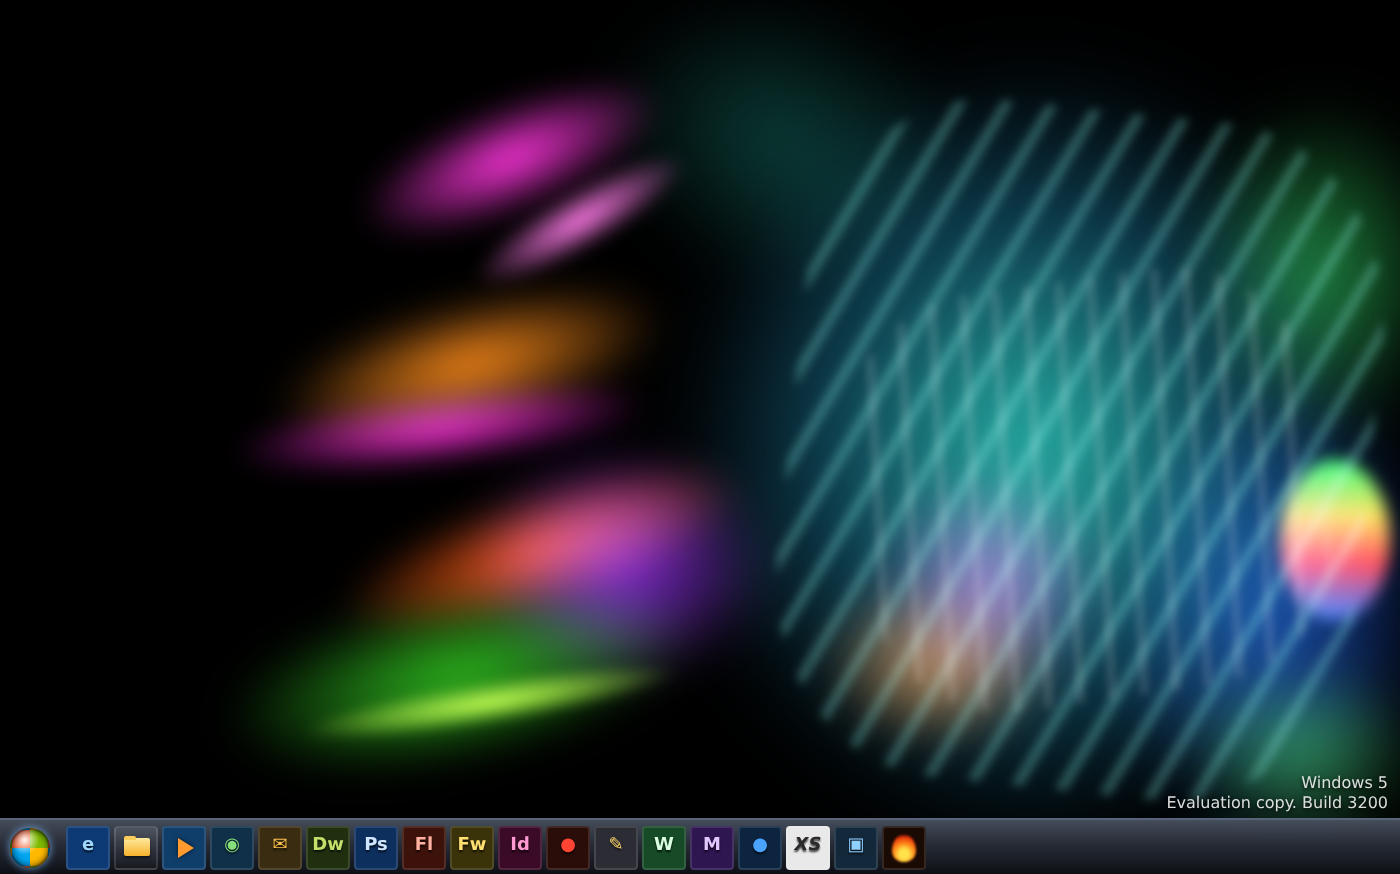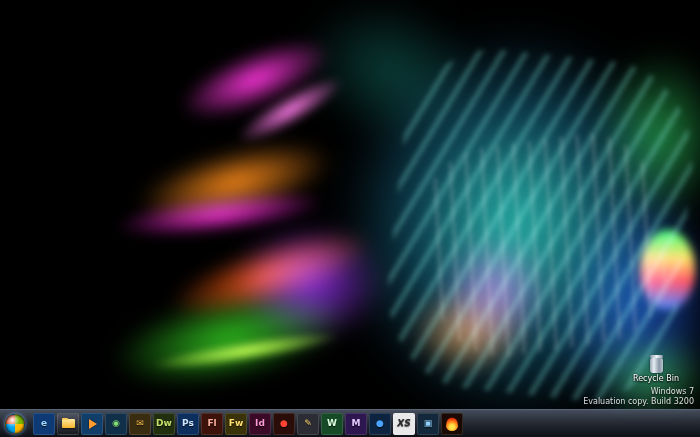--- a/index.html
+++ b/index.html
@@ -96,27 +96,23 @@
     <div class="blob b11"></div>
     <div class="blob b12"></div>
     <div class="blob b13"></div>
     <div class="blob b14"></div>
     <div class="blob b15"></div>
     <div class="blob b16"></div>
     <div class="blob b17"></div>
     <div class="blob b18"></div>
   </div>
 
-  <div class="recycle-bin">
-    <div class="bin-icon"></div>
-    <div class="bin-label">Recycle Bin</div>
-  </div>
 
   <div class="watermark">
-    <div>Windows 7</div>
+    <div>Windows 5</div>
     <div>Evaluation copy. Build 3200</div>
   </div>
 
   <div class="taskbar">
     <div class="start-orb"></div>
     <div class="tb-icons">
         <div class="tb-icon" style="background: rgb(13, 58, 116);">
           <span class="glyph" style="color: rgb(159, 216, 255);">e</span>
         </div>
         <div class="tb-icon shape-folder"></div>

